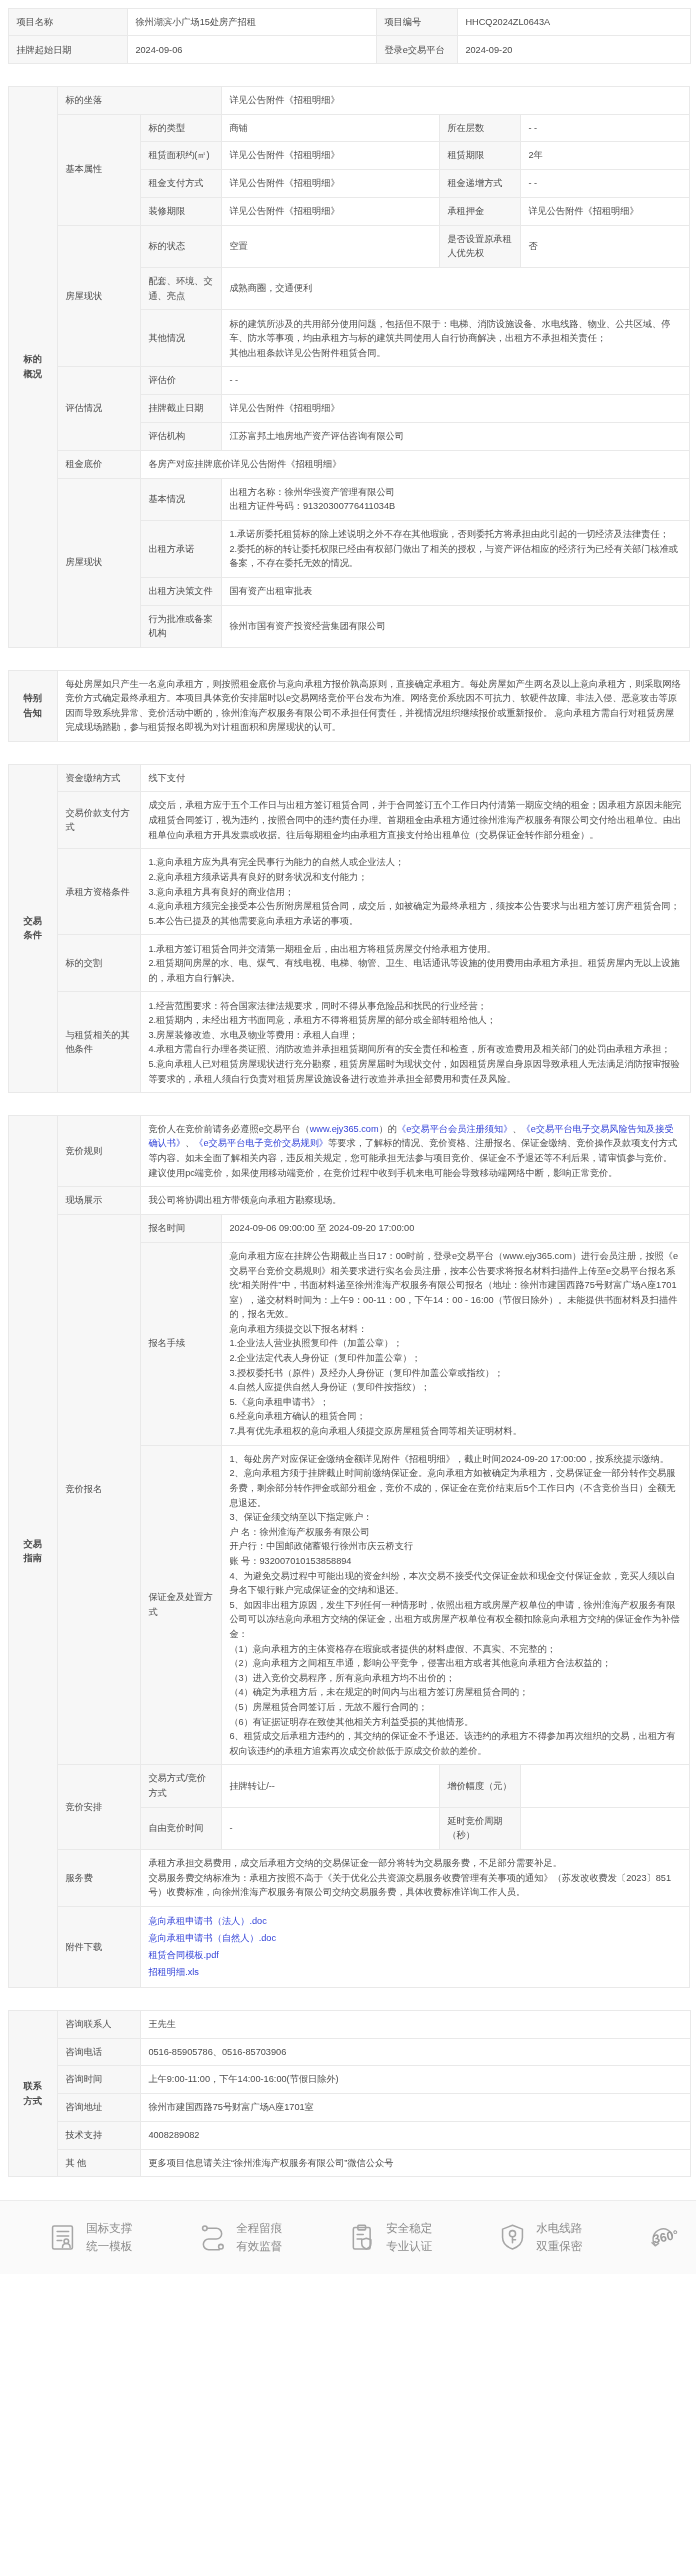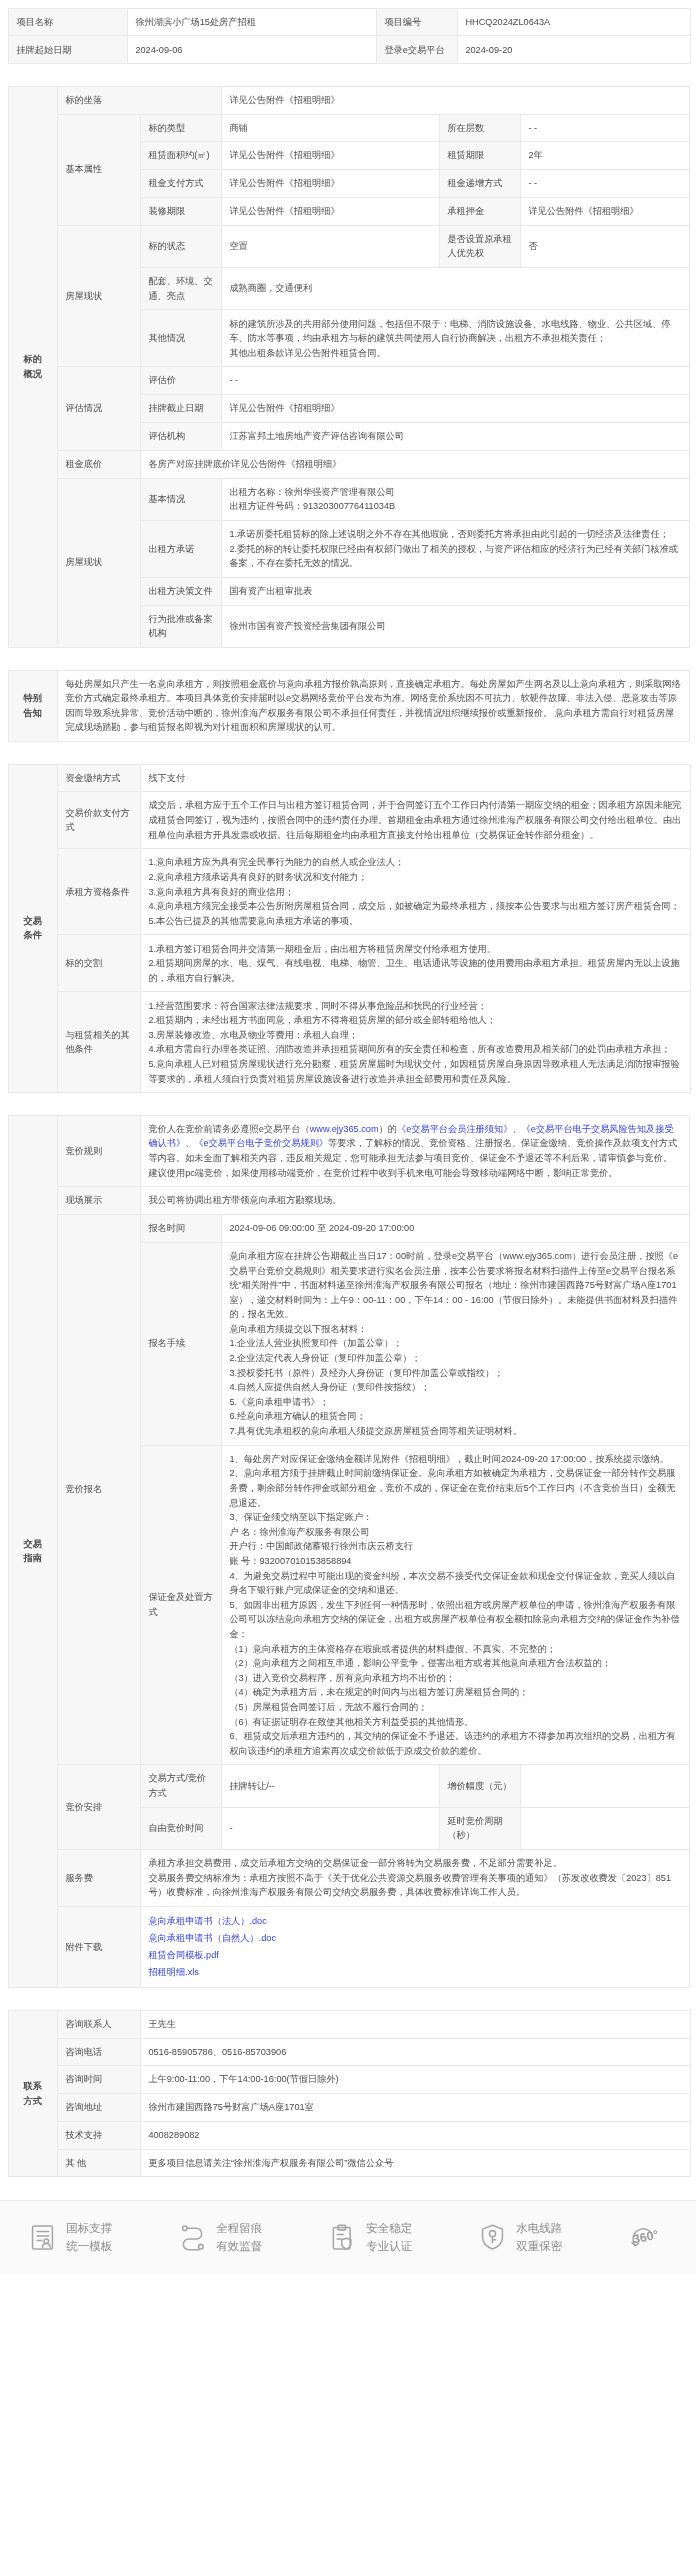--- a/index.html
+++ b/index.html
@@ -32,21 +32,21 @@
   .attach-list a { display: block; line-height: 17px; }
   
   .footer {
     margin-top: 23px;
     width: 697px;
     height: 74px;
     background: #fafafa;
     border-top: 0.8px solid #ececec;
     display: flex;
     align-items: center;
-    padding-left: 28px;
+    padding-left: 48px;
     overflow: hidden;
   }
   .badge {
     width: 150px;
     flex: 0 0 150px;
     display: flex;
     align-items: center;
   }
   .badge .bicon { width: 29px; height: 29px; flex: 0 0 29px; margin-right: 9.2px; }
   .badge .btxt { font-size: 11.5px; line-height: 17.7px; color: #8c8c8c; }

